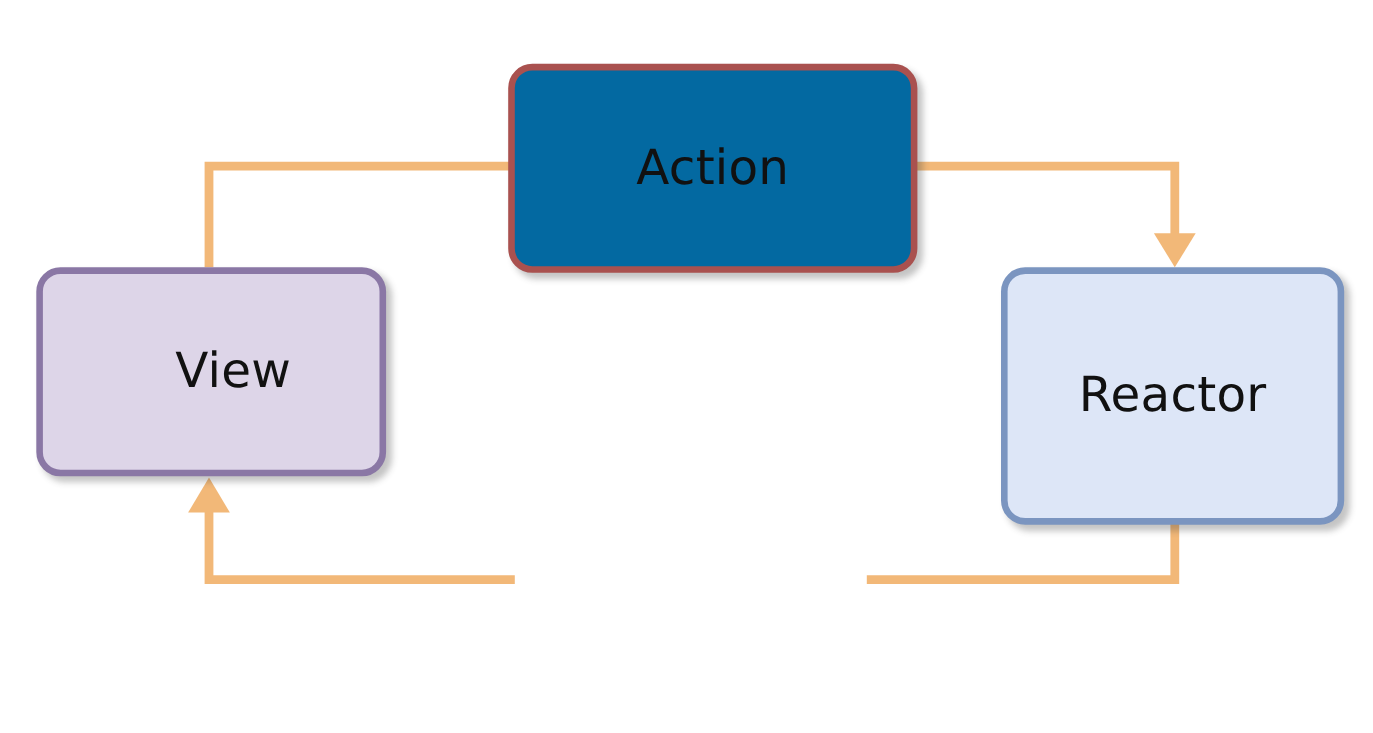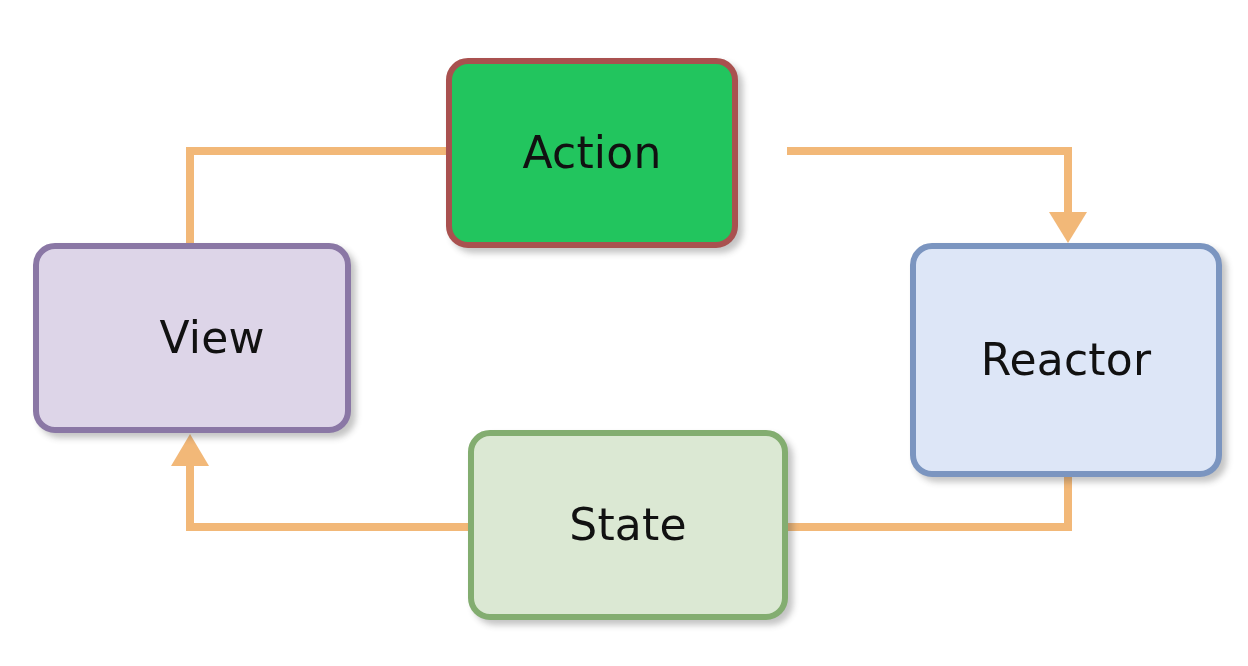--- a/index.html
+++ b/index.html
@@ -69,29 +69,26 @@
     <g>
       <path d="M 468 527 L 190 527 L 190 458" fill="none" stroke="#f2b878" stroke-width="8" stroke-linecap="butt" stroke-linejoin="miter"></path>
       <polygon points="190,434 171,466 209,466" fill="#f2b878"></polygon>
     </g>
 
     <g>
       <path d="M 190 243 L 190 151 L 466 151" fill="none" stroke="#f2b878" stroke-width="8" stroke-linecap="butt" stroke-linejoin="miter"></path>
     </g>
   </svg>
 
-  <div class="node" id="node-action" style="border-color: rgb(169, 81, 79); background: #22c55e; left: 446px; top: 58px; width: 292px; height: 190px;">
+  <div class="node" id="node-action" style="border-color: rgb(169, 81, 79); background: #0369a1; left: 462px; top: 58px; width: 372px; height: 190px;">
     <span class="node-label" style="color: rgb(17, 17, 17);">Action</span>
   </div>
 
   <div class="node" id="node-view" style="border-color: rgb(138, 119, 165); background: rgb(221, 213, 232); left: 33px; top: 243px; width: 318px; height: 190px; padding-left: 40px;">
     <span class="node-label" style="color: rgb(17, 17, 17);">View</span>
   </div>
 
   <div class="node" id="node-reactor" style="border-color: rgb(123, 149, 192); background: rgb(221, 230, 247); left: 910px; top: 243px; width: 312px; height: 234px;">
     <span class="node-label" style="color: rgb(17, 17, 17);">Reactor</span>
   </div>
 
-  <div class="node" id="node-state" style="border-color: rgb(131, 173, 112); background: rgb(219, 232, 211); left: 468px; top: 430px; width: 320px; height: 190px;">
-    <span class="node-label" style="color: rgb(17, 17, 17);">State</span>
-  </div>
 
 </div>
 
 </body></html>

